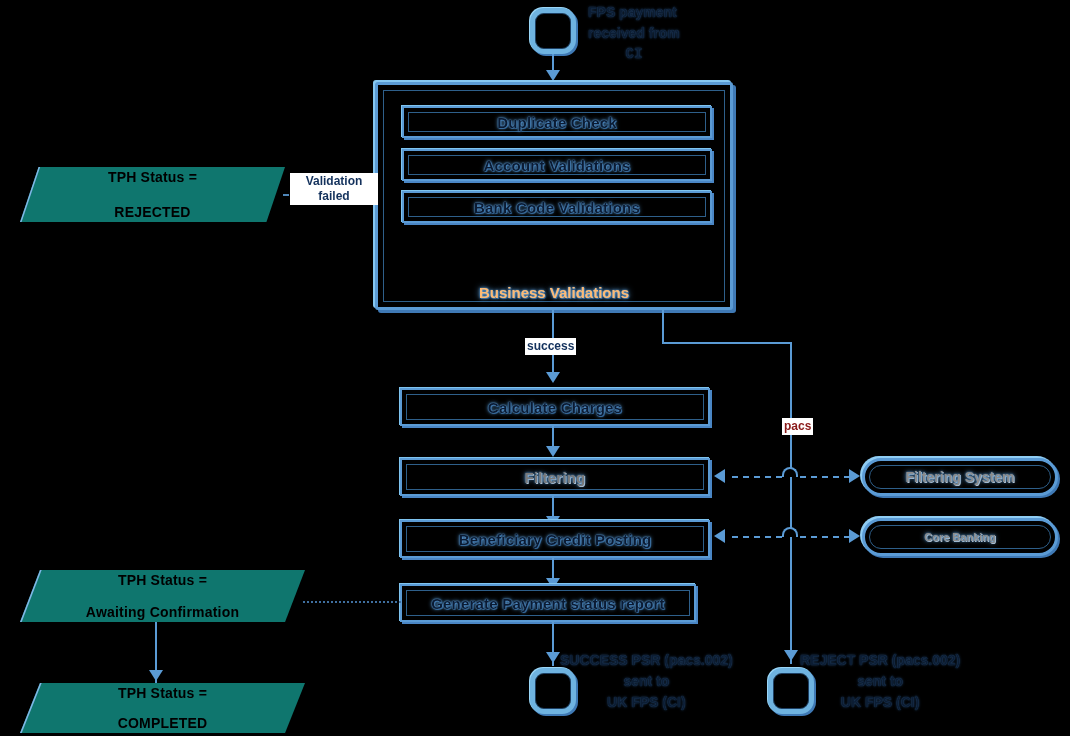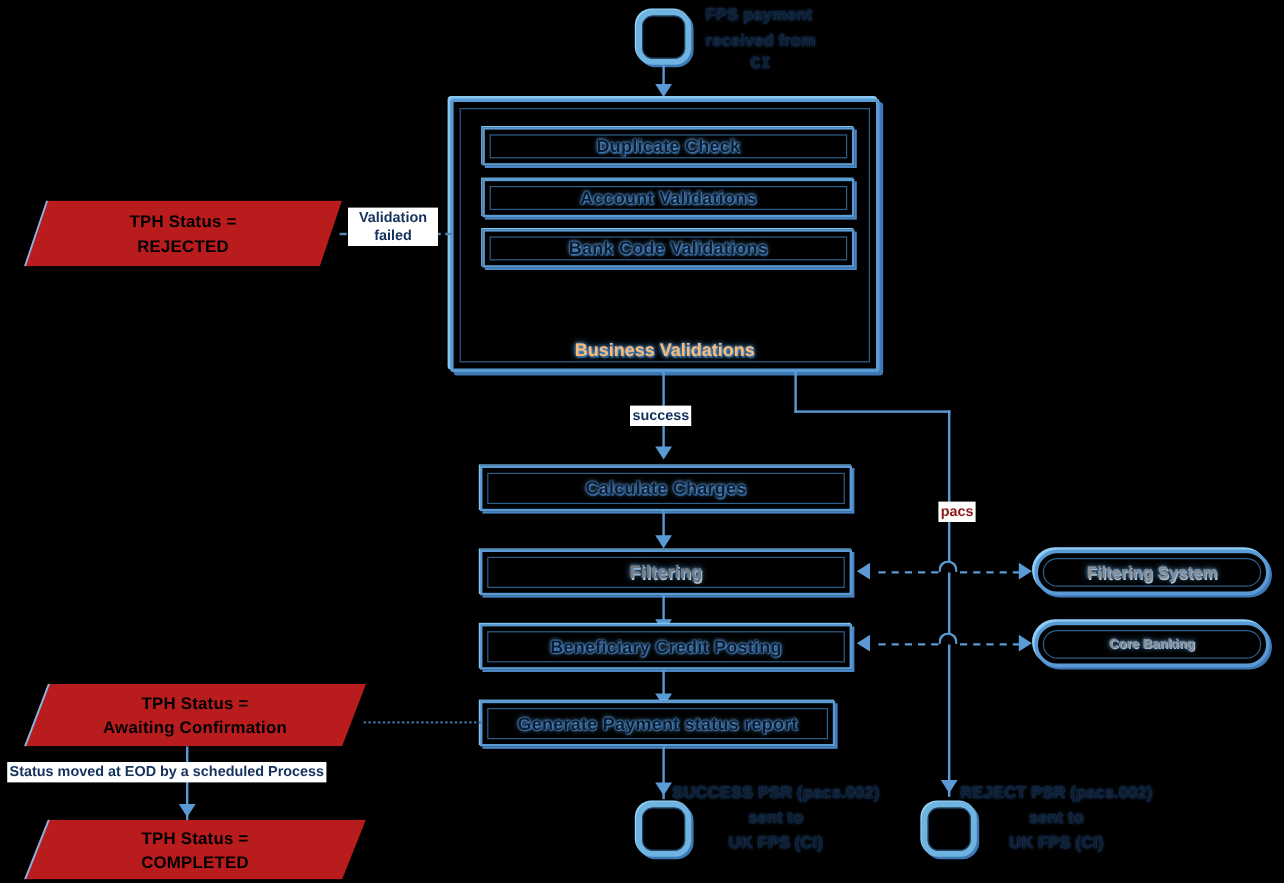--- a/index.html
+++ b/index.html
@@ -100,24 +100,24 @@
     color: #8c8c8c;
     text-shadow: 0 0 2px #5b9bd5, 0 0 5px #5b9bd5, 1px 1px 0 #d0d0d0;
     white-space: nowrap;
   }
   .ext .lbl.small { font-size: 11px; }
 
   
   .para-wrap { position: absolute; }
   .para {
     position: absolute; inset: 0;
-    background: #b91c1c;
+    background: #0f766e;
     clip-path: polygon(7% 0, 100% 0, 93% 100%, 0% 100%);
     display: flex; flex-direction: column;
-    align-items: center; justify-content: center;
+    align-items: center; justify-content: space-between;
   }
   .para-shadow {
     position: absolute;
     left: 4px; top: 8px; width: 100%; height: 100%;
     background: #6fa8dc;
     clip-path: polygon(7% 0, 100% 0, 93% 100%, 0% 100%);
     z-index: -1;
   }
   .para-edge {
     position: absolute; inset: 0;
@@ -191,21 +191,21 @@
     background: #ffffff;
     color: #13315c;
     font-weight: bold;
     font-size: 12px;
     line-height: 1.25;
     padding: 1px 2px;
     text-align: center;
     white-space: nowrap;
   }
   .edge-label.red { color: #8b1a1a; }
-  .edge-label.wrap { white-space: normal; width: 75px; }
+  .edge-label.wrap { white-space: normal; width: 88px; }
 
   
   .caption {
     position: absolute;
     color: #0c1d33;
     font-weight: bold;
     font-size: 14px;
     line-height: 1.5;
     text-align: center;
     text-shadow: 0 0 1px #2b4f7a, 0 0 3px #1d3a5c;
@@ -336,23 +336,20 @@
       <div class="t1">TPH  Status =</div>
       <div class="t2">Awaiting Confirmation</div>
     </div>
     <div class="para-edge"></div>
   </div>
 
   <div class="dot-h" style="left:303px; top:601px; width:98px;"></div>
 
   <div class="vline" style="left:155px; top:622px; height:62px;"></div>
   <div class="arrow-down" style="left:149px; top:670px;"></div>
-  <div class="edge-label" style="left:6px; top:635px;">
-    <span>Status moved at EOD by a scheduled Process</span>
-  </div>
 
   <div class="para-wrap" style="left:20px; top:683px; width:285px; height:50px;">
     <div class="para-shadow"></div>
     <div class="para">
       <div class="t1">TPH  Status =</div>
       <div class="t2">COMPLETED</div>
     </div>
     <div class="para-edge"></div>
   </div>
 

